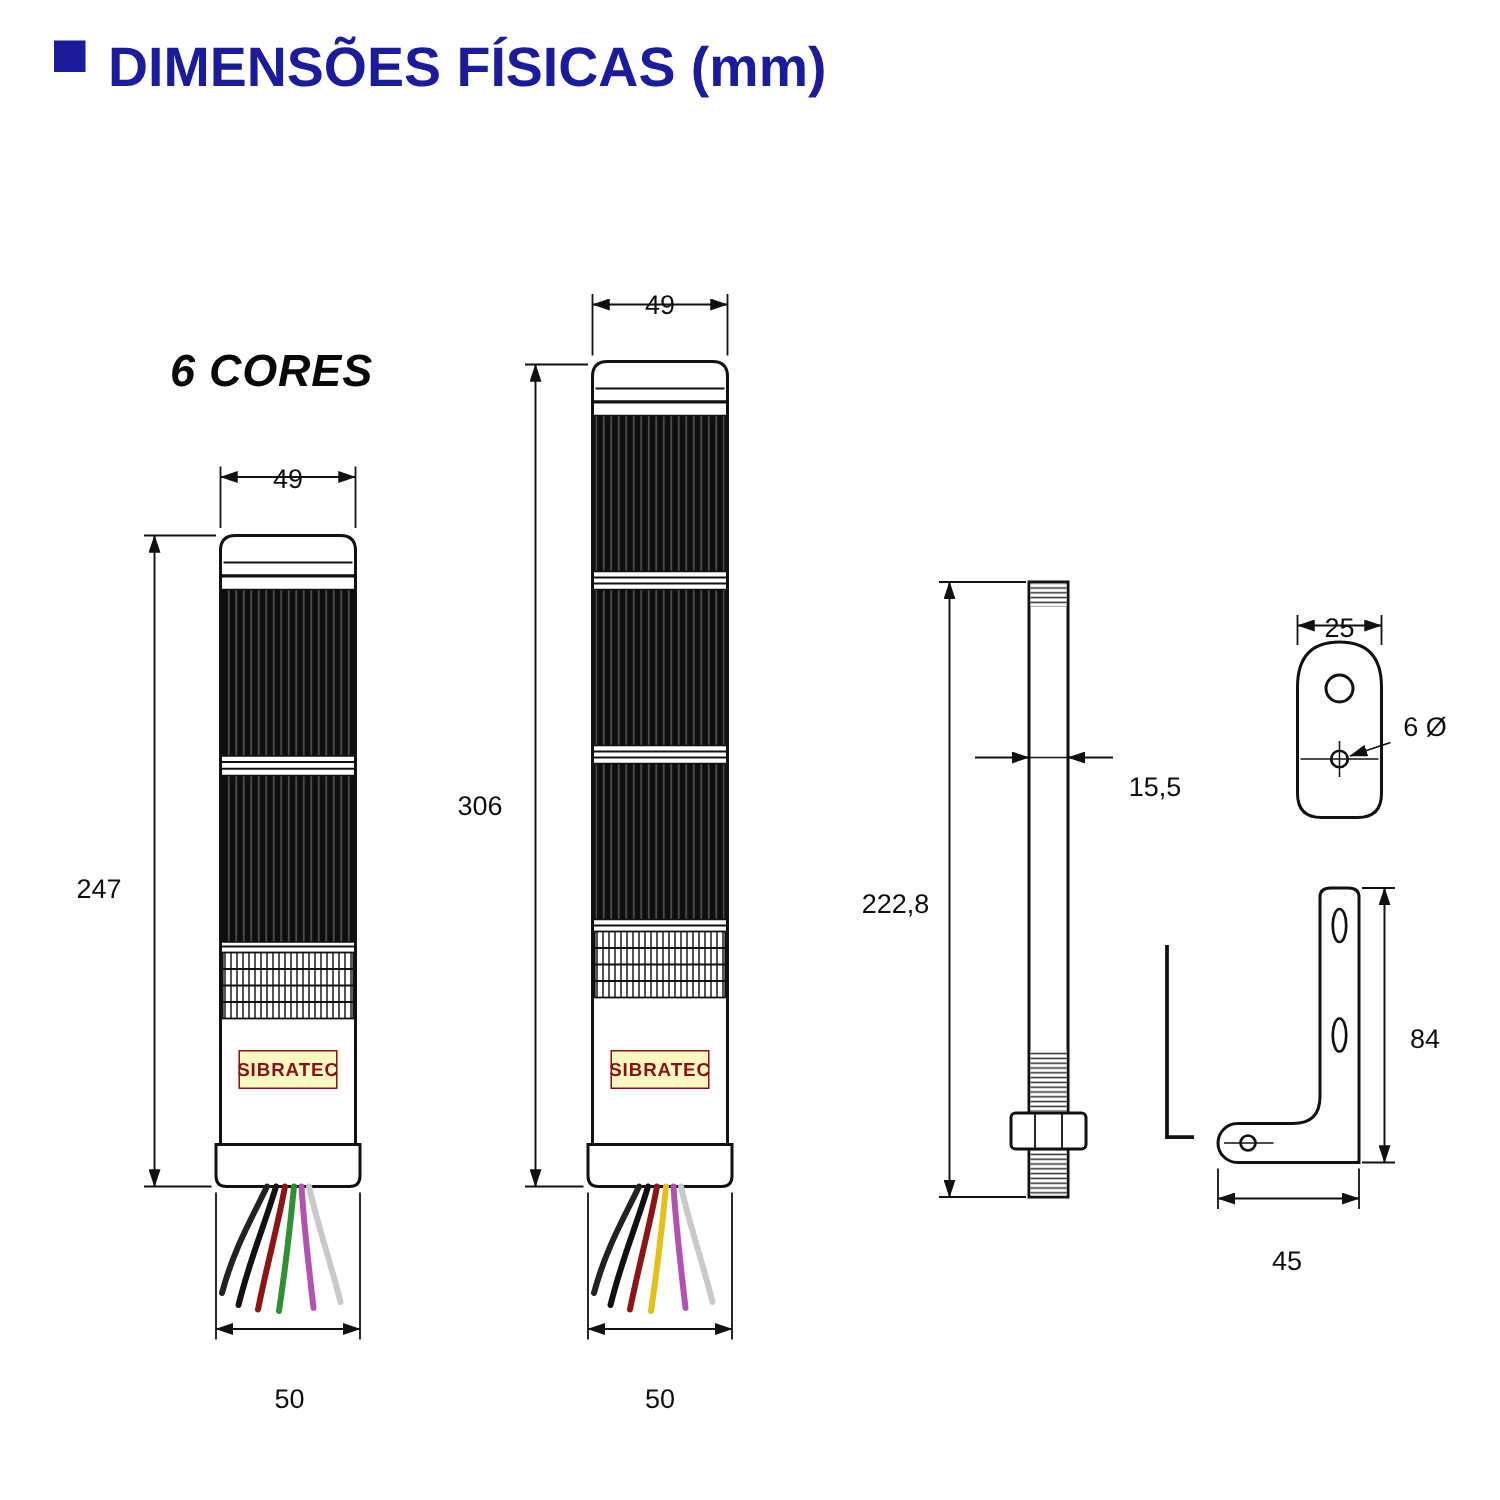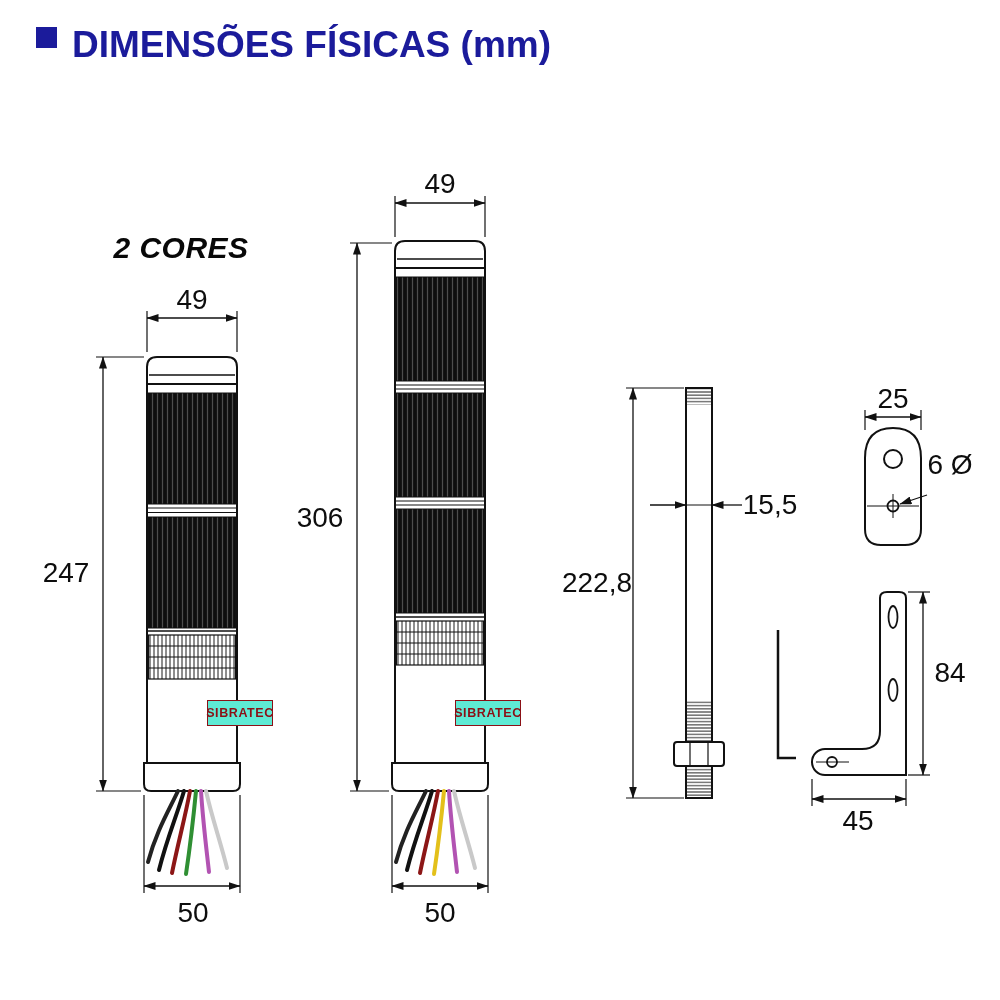--- a/index.html
+++ b/index.html
@@ -5,24 +5,24 @@
   * { margin:0; padding:0; box-sizing:border-box; }
   html,body { width:1000px; height:1000px; background:#ffffff; }
   body { font-family:"Liberation Sans", sans-serif; color:#0d0d0d; }
   .canvas { position:relative; width:1000px; height:1000px; background:#fff; overflow:hidden; }
   svg.art { position:absolute; left:0; top:0; }
   .title { position:absolute; left:36px; top:24px; display:flex; align-items:flex-start; gap:15px;
            color:#1b1b9b; font-size:37px; font-weight:700; white-space:nowrap; }
   .bullet { width:21px; height:21px; background:#1b1b9b; display:inline-block; flex:0 0 auto; margin-top:3px; }
   .section-label { position:absolute; transform:translate(-50%,-50%); font-size:30px; font-weight:700;
                    font-style:italic; letter-spacing:0.5px; white-space:nowrap; color:#080808; }
-  .dim { position:absolute; transform:translate(-50%,-50%); font-size:28px; color:#0d0d0d; white-space:nowrap; }
+  .dim { position:absolute; transform:translate(-50%,-50%); font-size:18px; color:#0d0d0d; white-space:nowrap;margin-top:20px; }
   .brand { position:absolute; width:66px; height:26px; border:1.5px solid #8b1016; color:#8b1016;
-           background:#5eead4; font-size:12.5px; font-weight:700; letter-spacing:0.6px;
-           display:flex; align-items:center; justify-content:center;margin-left:48px; }
+           background:#fef9c3; font-size:12.5px; font-weight:700; letter-spacing:0.6px;
+           display:flex; align-items:center; justify-content:center; }
 </style>
 </head>
 <body>
 
 <div class="canvas">
 
   <svg class="art" width="1000" height="1000" viewBox="0 0 1000 1000">
     <defs>
       <marker id="arr" viewBox="0 0 12 8" refX="11.5" refY="4" markerWidth="12" markerHeight="8" orient="auto-start-reverse" markerUnits="userSpaceOnUse">
         <path d="M0,0 L12,4 L0,8 Z" fill="#111"></path>
@@ -156,21 +156,21 @@
       <line x1="906" y1="779" x2="906" y2="806" stroke-width="1.2"></line>
       <line x1="812" y1="799" x2="906" y2="799" stroke-width="1.3" marker-start="url(#arr)" marker-end="url(#arr)"></line>
     </g>
   </svg>
 
   <div class="title">
     <span class="bullet"></span>
     <span>DIMENSÕES FÍSICAS (mm)</span>
   </div>
 
-  <span class="section-label" style="left:181px; top:248px;">2 CORES</span>
+  <span class="section-label" style="left:181px; top:248px;">6 CORES</span>
 
   <span class="dim" style="left:192px; top:300px;">49</span>
   <span class="dim" style="left:66px; top:573px;">247</span>
   <span class="dim" style="left:193px; top:913px;">50</span>
 
   <span class="dim" style="left:440px; top:184px;">49</span>
   <span class="dim" style="left:320px; top:518px;text-align:center;">306</span>
   <span class="dim" style="left:440px; top:913px;">50</span>
 
   <span class="dim" style="left:597px; top:583px;">222,8</span>

